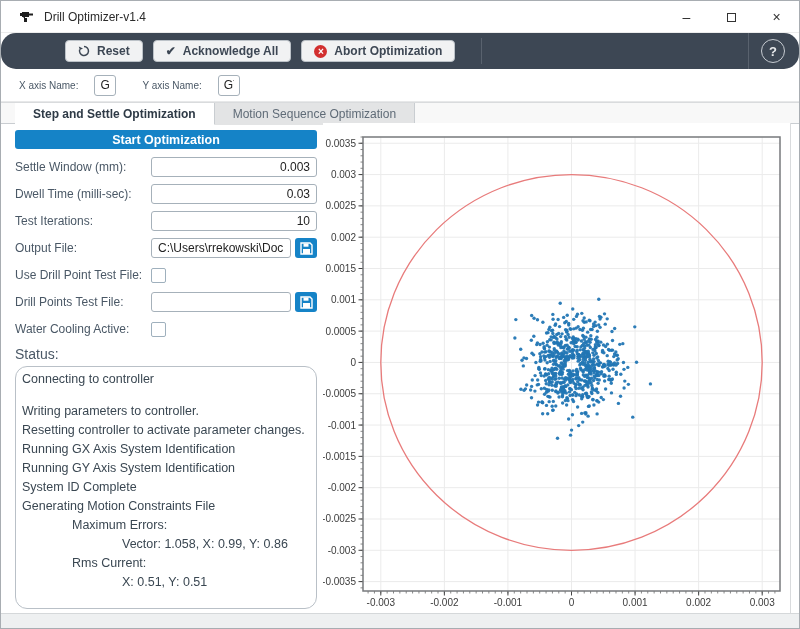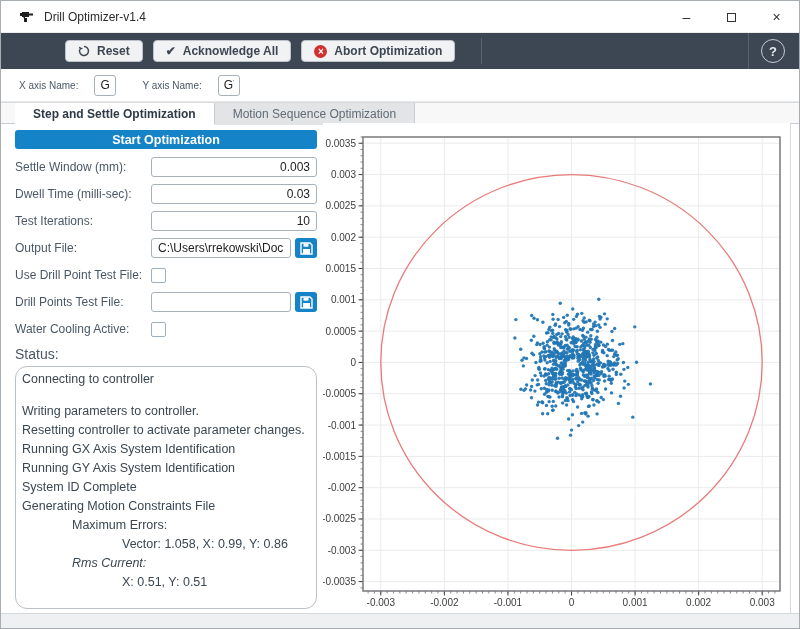--- a/index.html
+++ b/index.html
@@ -8,21 +8,21 @@
 
   
   .titlebar { position:absolute; left:0; top:0; width:100%; height:32px; background:#fff; border-bottom:1px solid #ececec; display:flex; align-items:center; }
   .app-icon { margin-left:18px; width:16px; height:16px; flex:0 0 auto; }
   .window-title { margin-left:9px; font-size:12px; color:#2b2b2b; }
   .win-controls { position:absolute; right:0; top:0; height:32px; display:flex; }
   .win-btn { width:45px; height:32px; display:flex; align-items:center; justify-content:center; font-size:14px; color:#333; cursor:default; }
   .max-glyph { display:inline-block; width:9px; height:9px; border:1px solid #333; }
 
   
-  .toolbar { position:absolute; left:0; top:32px; width:100%; height:36px; background:#3d4754; display:flex; align-items:center; }
+  .toolbar { position:absolute; left:0; top:32px; width:100%; height:36px; background:#3d4754; display:flex; align-items:center;border-radius:15px; }
   .tb-btn { height:22px; margin-left:10px; padding:0 12px; background:#f1f2f3; border:1px solid #bcc2c8; border-radius:4px; display:flex; align-items:center; gap:7px; font-size:12px; font-weight:bold; color:#3d4754; }
   .tb-btn:first-child { margin-left:64px; }
   .reset-icon svg { display:block; }
   .check-icon { color:#3d4754; font-size:12px; }
   .abort-icon { width:13px; height:13px; border-radius:50%; background:#d22f2f; color:#fff; font-size:10px; line-height:13px; text-align:center; font-weight:bold; }
   .tb-sep { width:1px; height:26px; background:#59626e; margin-left:26px; }
   .tb-sep2 { position:absolute; right:50px; width:1px; height:36px; background:#59626e; }
   .help-btn { position:absolute; right:14px; width:24px; height:24px; border:1px solid #c6cbd1; border-radius:50%; color:#e8eaec; font-size:13px; font-weight:bold; display:flex; align-items:center; justify-content:center; }
 
   
@@ -170,21 +170,21 @@
     <div class="status-box">
         <div class="status-line" style="padding-left: 0px;">Connecting to controller</div>
         <div class="status-line" style="padding-left: 0px; margin-top: 13px;">Writing parameters to controller.</div>
         <div class="status-line" style="padding-left: 0px;">Resetting controller to activate parameter changes.</div>
         <div class="status-line" style="padding-left: 0px;">Running GX Axis System Identification</div>
         <div class="status-line" style="padding-left: 0px;">Running GY Axis System Identification</div>
         <div class="status-line" style="padding-left: 0px;">System ID Complete</div>
         <div class="status-line" style="padding-left: 0px;">Generating Motion Constraints File</div>
         <div class="status-line" style="padding-left: 50px;">Maximum Errors:</div>
         <div class="status-line" style="padding-left: 100px;">Vector: 1.058, X: 0.99, Y: 0.86</div>
-        <div class="status-line" style="padding-left: 50px; font-style: italic;">Rms Current:</div>
+        <div class="status-line" style="padding-left: 50px;">Rms Current:</div>
         <div class="status-line" style="padding-left: 100px;">X: 0.51, Y: 0.51</div>
       </div>
   </div>
 
   <div class="plot-panel">
     <svg class="plot-svg" id="plot" width="468" height="490">
         <line x1="57.79878048780487" y1="14" x2="57.79878048780487" y2="468" stroke="#ebebeb" stroke-width="1"></line>
         <line x1="121.36585365853658" y1="14" x2="121.36585365853658" y2="468" stroke="#ebebeb" stroke-width="1"></line>
         <line x1="184.93292682926827" y1="14" x2="184.93292682926827" y2="468" stroke="#ebebeb" stroke-width="1"></line>
         <line x1="248.5" y1="14" x2="248.5" y2="468" stroke="#ebebeb" stroke-width="1"></line>

